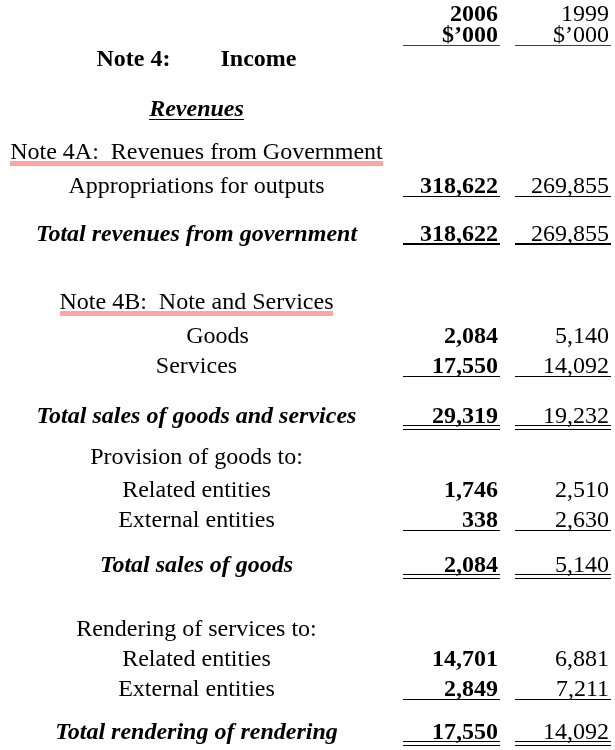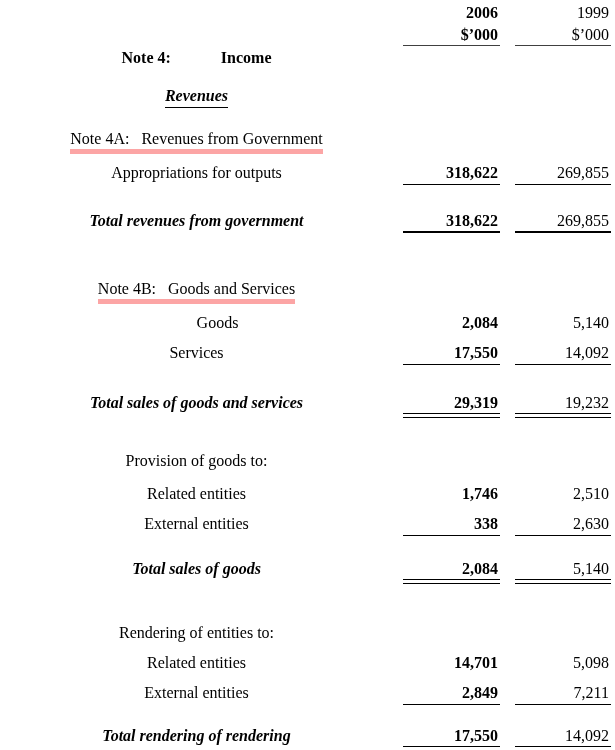--- a/index.html
+++ b/index.html
@@ -5,21 +5,21 @@
   html, body { margin: 0; padding: 0; background: #ffffff; }
   .doc {
     position: relative;
     width: 615px;
     height: 750px;
     box-sizing: border-box;
     padding: 2px 4px 0 5px;
     background: #ffffff;
     color: #000000;
     font-family: "Liberation Serif", "DejaVu Serif", serif;
-    font-size: 16px;
+    font-size: 24px;
     line-height: 20px;
     overflow: hidden;
   }
   .row {
     display: grid;
     grid-template-columns: 1fr 97px 96px;
     column-gap: 15px;
   }
   .label { text-align: center; white-space: nowrap; }
   .num { text-align: right; }
@@ -38,29 +38,29 @@
   
   .d .num { border-bottom: 1px solid #000; padding-bottom: 3px; }
   .d .num .v { border-bottom: 1px solid #000; }
   
   .h-underline { display: inline-block; border-bottom: 5px solid #fca5a5; }
   .gap-tab { display: inline-block; width: 50px; }
   .gap-sm  { display: inline-block; width: 12px; }
   .rev-heading { display: inline-block; border-bottom: 1px solid #000; padding-bottom: 1px; }
   
   .m-note4    { margin-top: 2px; }
-  .m-revenues { margin-top: 18px; }
+  .m-revenues { margin-top: 30px; }
   .m-h4a      { margin-top: 21px; }
   .m-approp   { margin-top: 9px; }
   .m-totrev   { margin-top: 26px; }
   .m-h4b      { margin-top: 46px; }
   .m-goods    { margin-top: 9px; margin-left: 42px; }
   .m-services { margin-top: 10px; }
   .m-totgs    { margin-top: 28px; }
-  .m-prov     { margin-top: 33px; }
+  .m-prov     { margin-top: 16px; }
   .m-rel1     { margin-top: 13px; }
   .m-ext1     { margin-top: 10px; }
   .m-totg     { margin-top: 23px; }
   .m-rend     { margin-top: 39px; }
   .m-rel2     { margin-top: 10px; }
   .m-ext2     { margin-top: 10px; }
   .m-tots     { margin-top: 21px; }
 </style>
 </head>
 <body>
@@ -126,21 +126,21 @@
     <div class="num">
         <span class="v b">318,622</span>
       </div>
     <div class="num">
         <span class="v">269,855</span>
       </div>
   </div>
 
   <div class="row m-h4b">
     <div class="label">
-      <span class="h-underline"><span>Note 4B:</span><span class="gap-sm"></span><span>Goods and Services</span></span>
+      <span class="h-underline"><span>Note 4B:</span><span class="gap-sm"></span><span>Note and Services</span></span>
     </div>
     <div class="num"></div>
     <div class="num"></div>
   </div>
 
   <div class="row m-goods">
     <div class="label">Goods</div>
     <div class="num">
         <span class="v b">2,084</span>
       </div>
@@ -199,32 +199,32 @@
     <div class="label bi">Total sales of goods</div>
     <div class="num">
         <span class="v b">2,084</span>
       </div>
     <div class="num">
         <span class="v">5,140</span>
       </div>
   </div>
 
   <div class="row m-rend">
-    <div class="label">Rendering of entities to:</div>
+    <div class="label">Rendering of services to:</div>
     <div class="num"></div>
     <div class="num"></div>
   </div>
 
   <div class="row m-rel2">
     <div class="label">Related entities</div>
     <div class="num">
         <span class="v b">14,701</span>
       </div>
     <div class="num">
-        <span class="v">5,098</span>
+        <span class="v">6,881</span>
       </div>
   </div>
 
   <div class="row u m-ext2">
     <div class="label">External entities</div>
     <div class="num">
         <span class="v b">2,849</span>
       </div>
     <div class="num">
         <span class="v">7,211</span>

